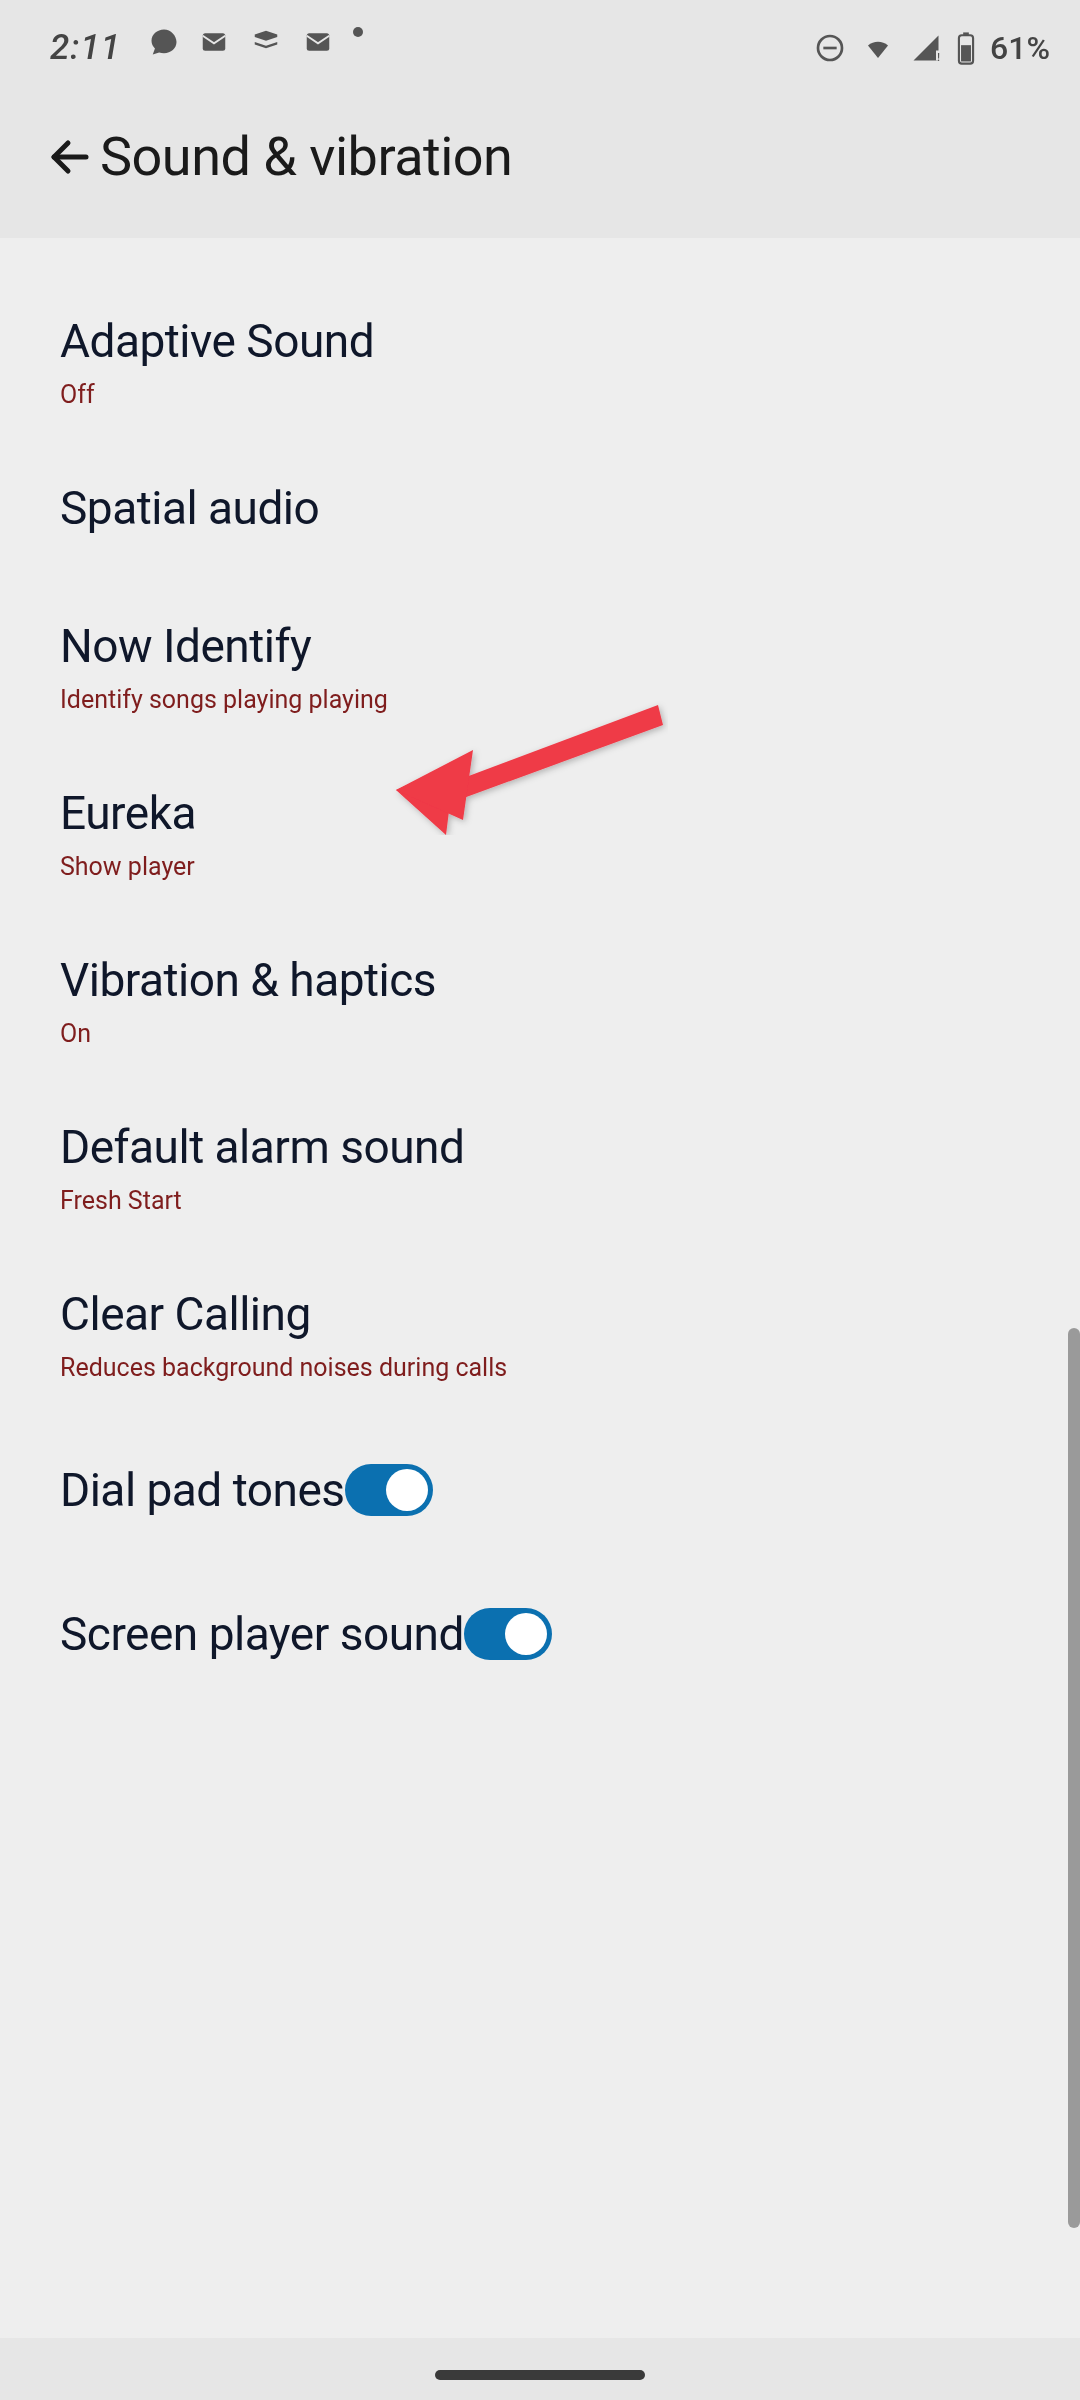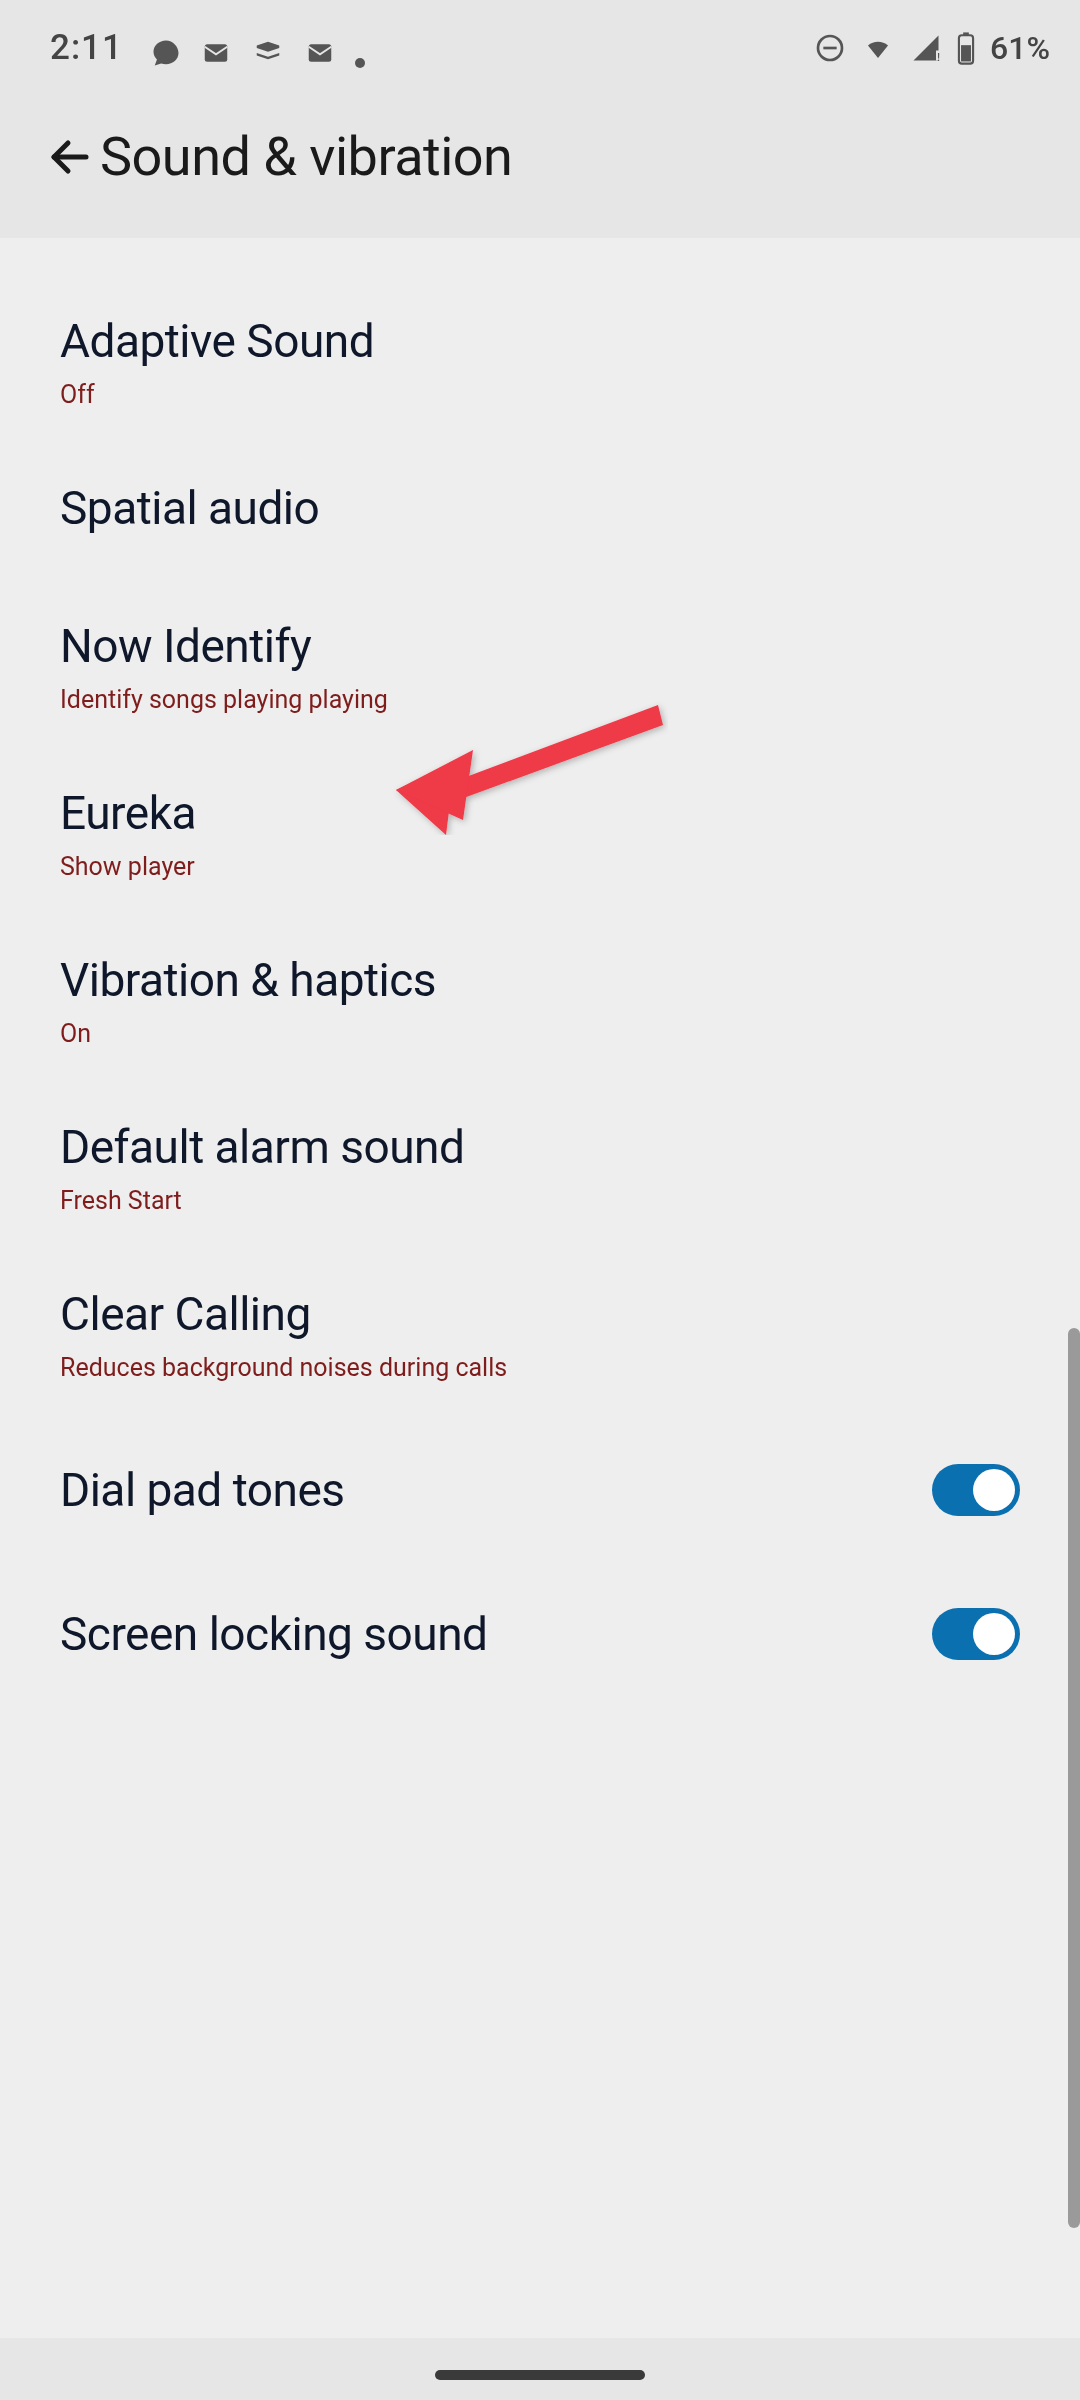--- a/index.html
+++ b/index.html
@@ -15,23 +15,24 @@
     .statusbar {
       height: 95px;
       display: flex;
       align-items: center;
       padding: 0 30px 0 50px;
       font-weight: 500;
       color: #444;
     }
     .statusbar-left {
       display: flex;
-      align-items: flex-end;
+      align-items: flex-start;
       gap: 18px;
       font-size: 35px;
+      font-style: italic;
     }
     .statusbar-time { margin-right: 10px; letter-spacing: 1px;}
     .statusbar-right {
       margin-left: auto;
       display: flex;
       align-items: center;
       gap: 14px;
       font-size: 32px;
     }
     .status-icon { display: inline-flex; align-items: center; }
@@ -66,21 +67,20 @@
       letter-spacing: -0.5px;
       margin-bottom: 12px;
     }
     .setting-subtitle {
       font-size: 25px;
       color: #7f1d1d;
     }
     .setting-row {
       display: flex;
       align-items: center;
-      justify-content: space-between;
       padding: 45px 60px;
     }
     .setting-row .setting-title { margin-bottom: 0; }
     .toggle {
       width: 88px;
       height: 52px;
       background: #0b70b0;
       border-radius: 30px;
       position: relative;
       flex-shrink: 0;
@@ -229,21 +229,21 @@
     <div class="setting-title">Clear Calling</div>
     <div class="setting-subtitle">Reduces background noises during calls</div>
   </div>
 
   <div class="setting-row">
     <div class="setting-title">Dial pad tones</div>
     <div class="toggle"></div>
   </div>
 
   <div class="setting-row">
-    <div class="setting-title">Screen locking sound</div>
+    <div class="setting-title">Screen player sound</div>
     <div class="toggle"></div>
   </div>
 
   <div class="arrow-pointer">
     <svg width="280" height="140" viewBox="0 0 280 140">
       <defs>
         <filter id="shadow" x="-20%" y="-20%" width="140%" height="140%">
           <feDropShadow dx="2" dy="2" stdDeviation="3" flood-opacity="0.25"></feDropShadow>
         </filter>
       </defs>

